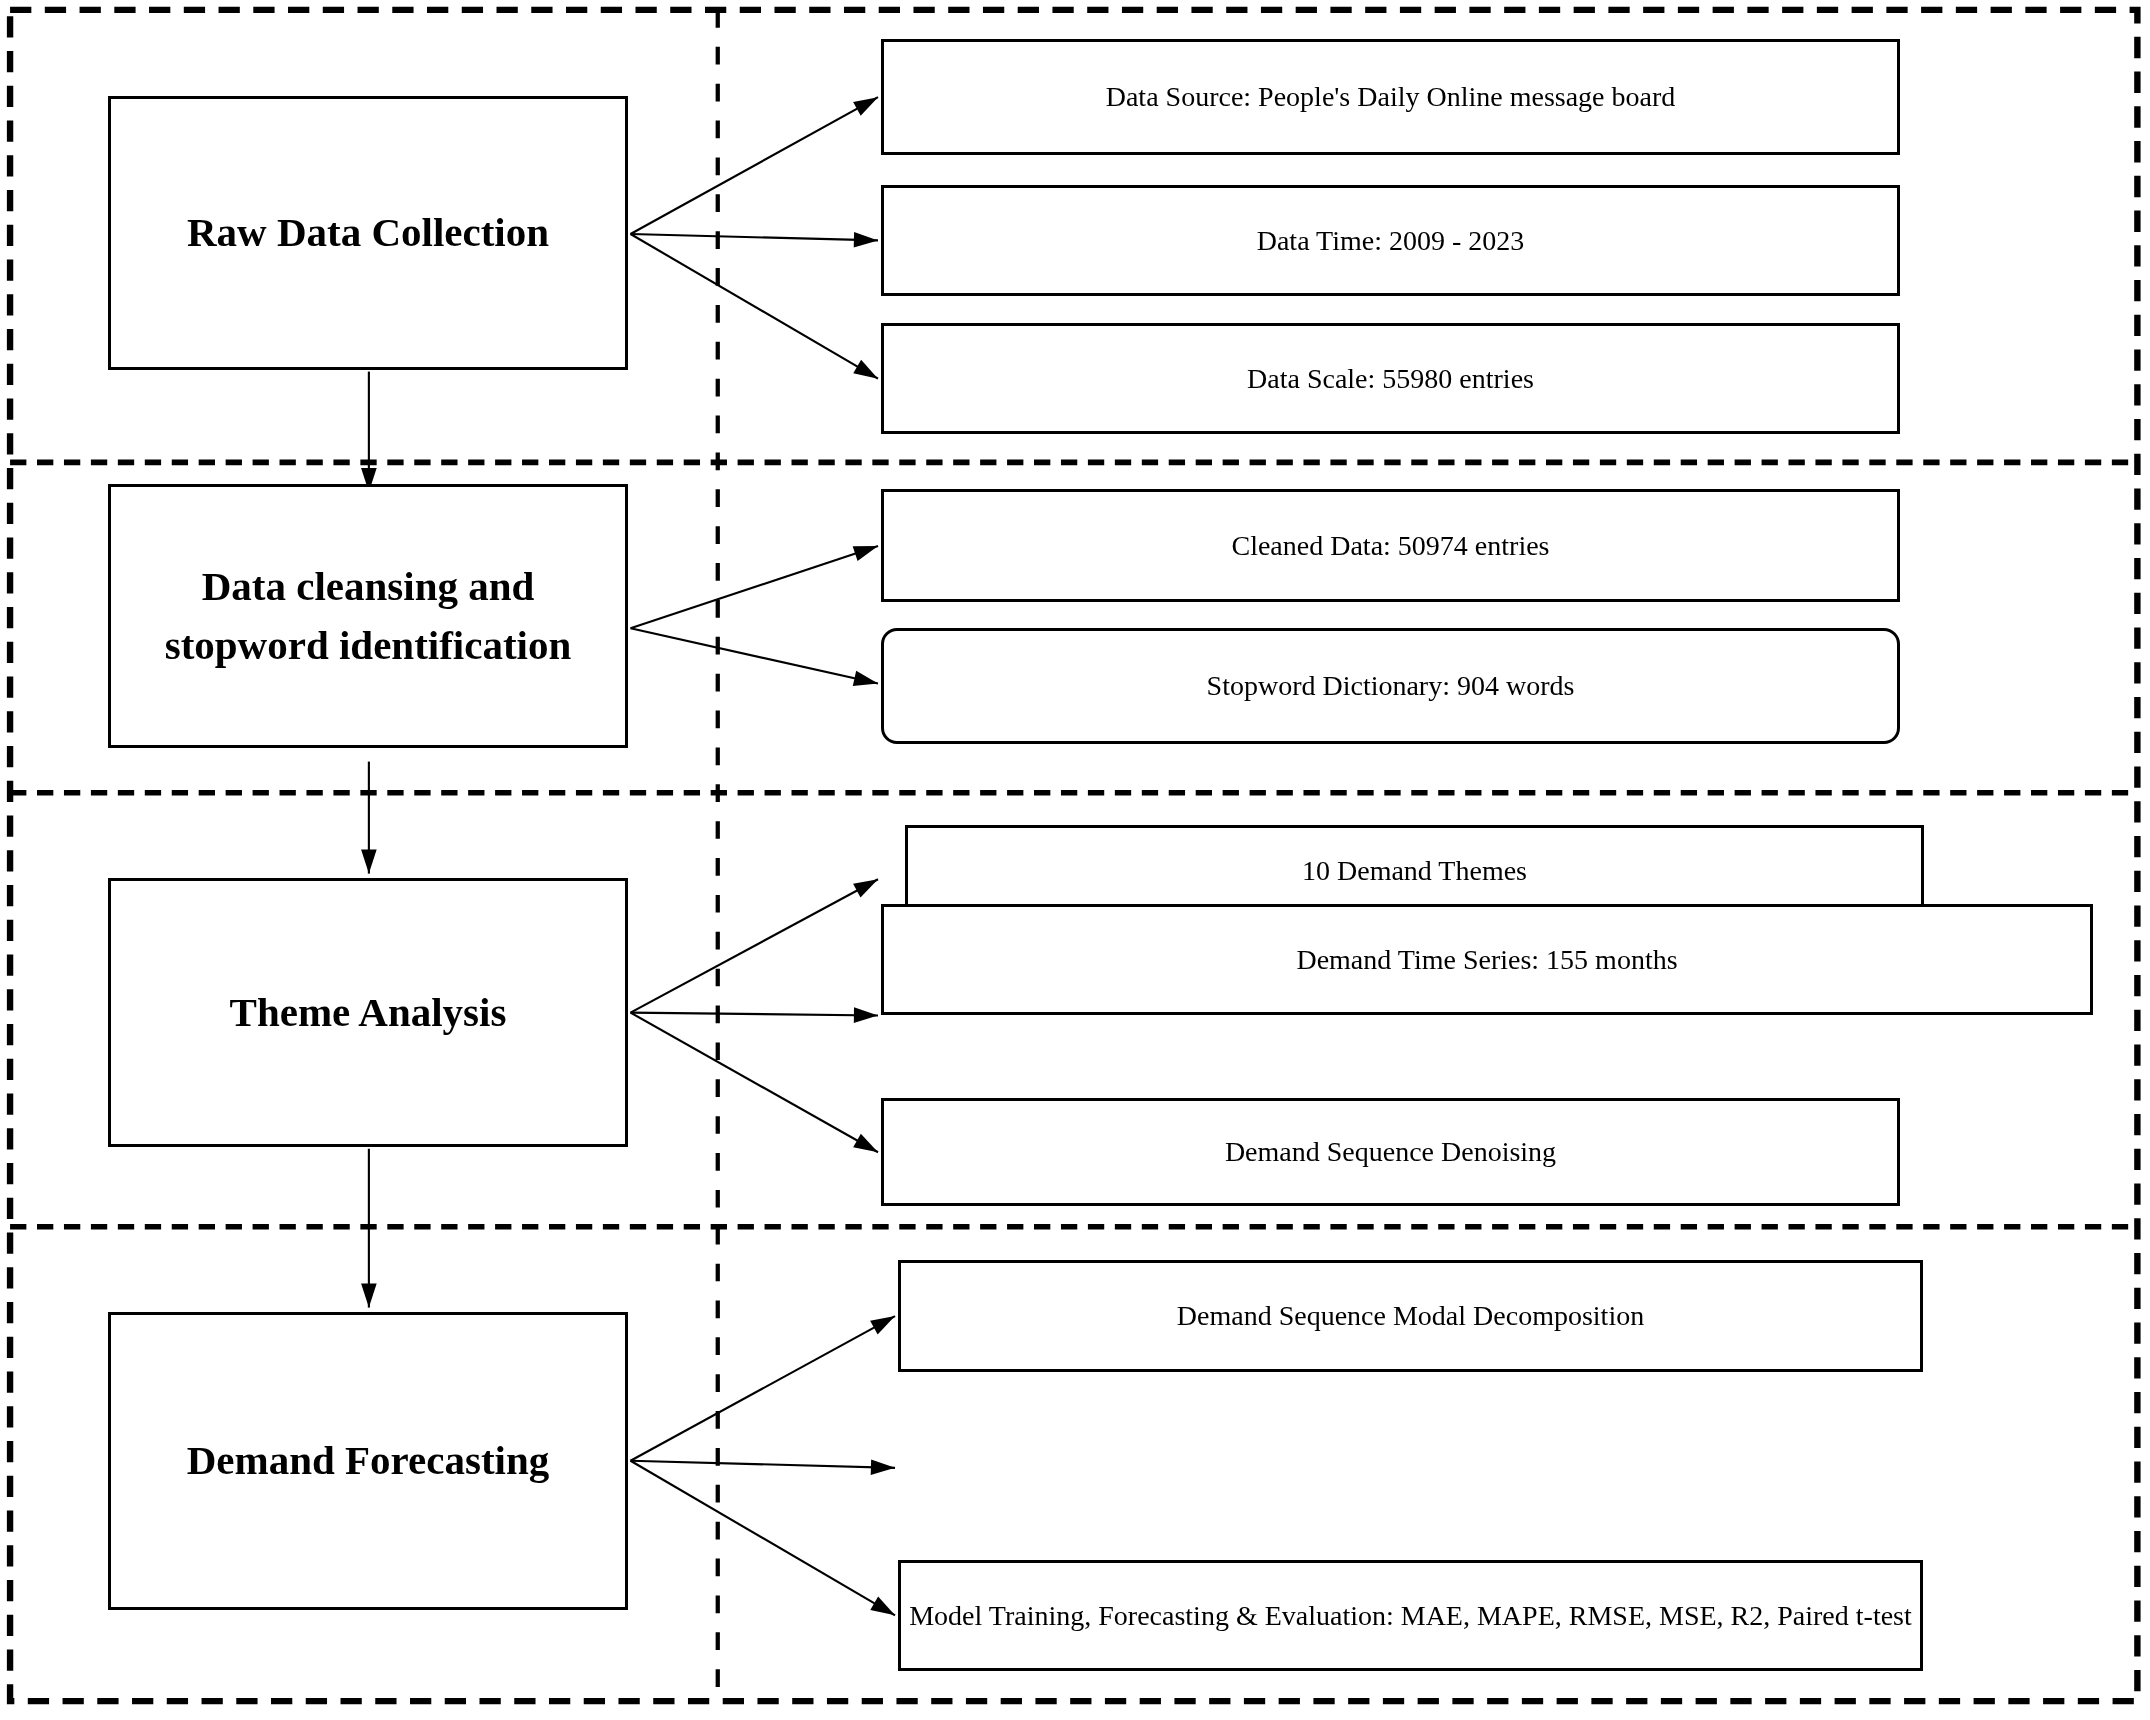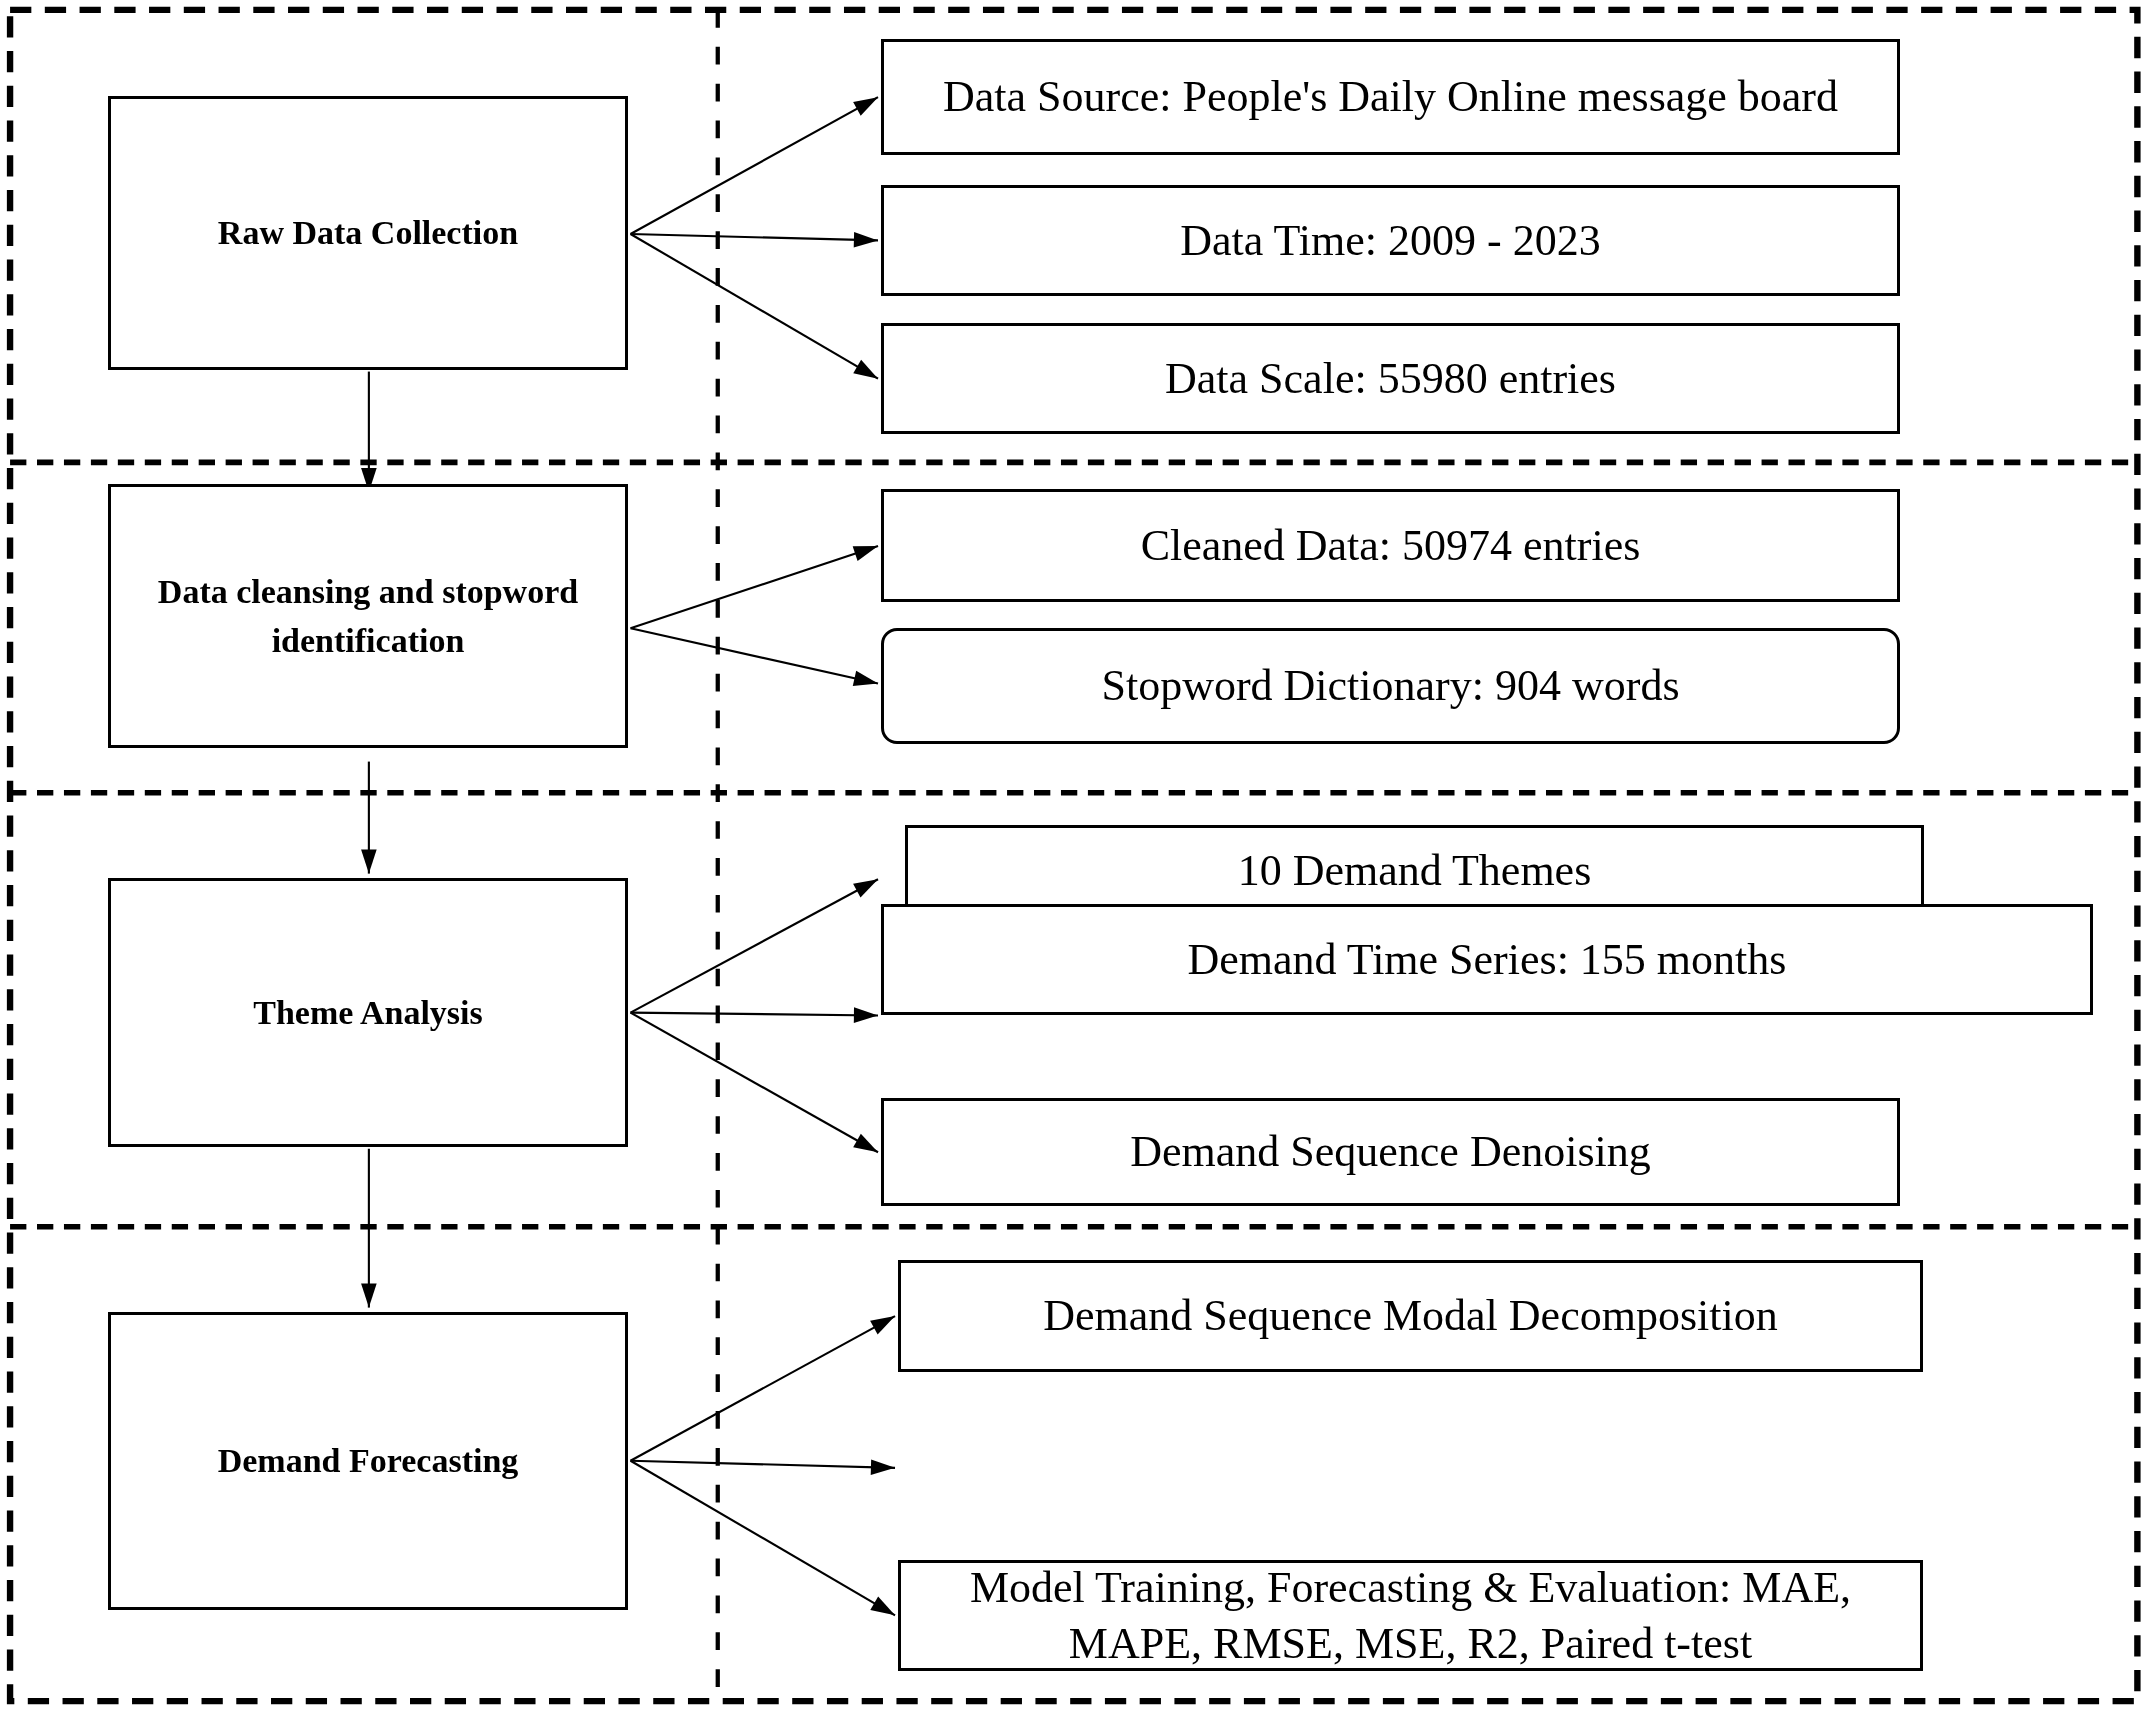--- a/index.html
+++ b/index.html
@@ -18,27 +18,28 @@
     border:3.5px solid #000000;
     background:#ffffff;
     display:flex;
     align-items:center;
     justify-content:center;
     text-align:center;
     line-height:1.26;
   }
   .stage{
     font-weight:bold;
-    font-size:34px;
+    font-size:41px;
     padding:0 7px;
     line-height:1.45;
   }
   .out{
-    font-size:44px;
-    padding:0 1px;
+    font-size:28px;
+    padding:0 7px;
+    text-align:right;
   }
   
   #stage-1{left:108px;top:96px;width:520px;height:274px;}
   #stage-2{left:108px;top:484px;width:520px;height:264px;}
   #stage-3{left:108px;top:878px;width:520px;height:269px;}
   #stage-4{left:108px;top:1312px;width:520px;height:298px;}
   
   #out-1-0{left:881px;top:39px;width:1019px;height:116px;}
   #out-1-1{left:881px;top:185px;width:1019px;height:111px;}
   #out-1-2{left:881px;top:323px;width:1019px;height:111px;}

